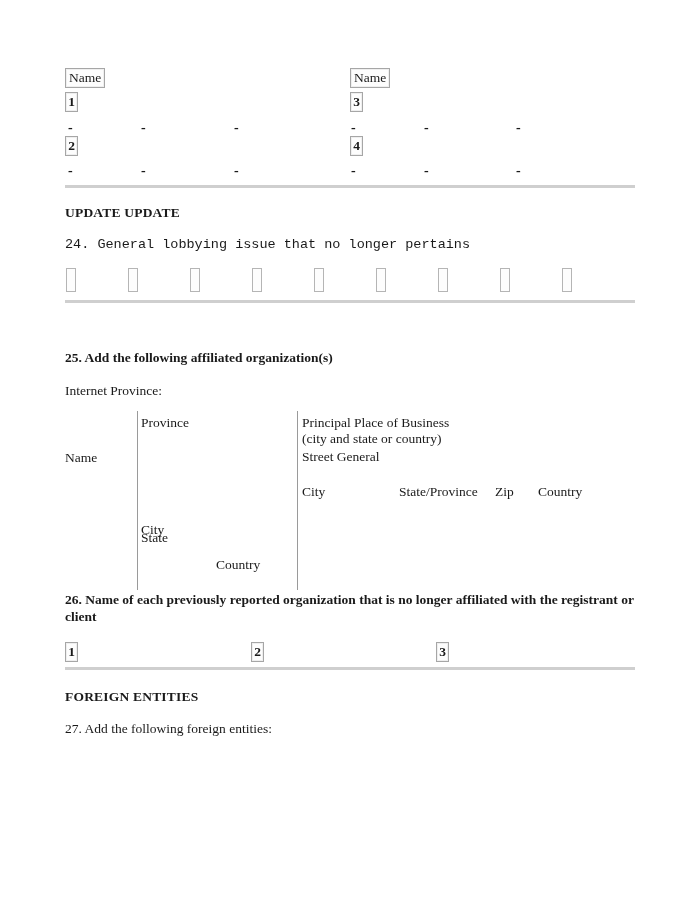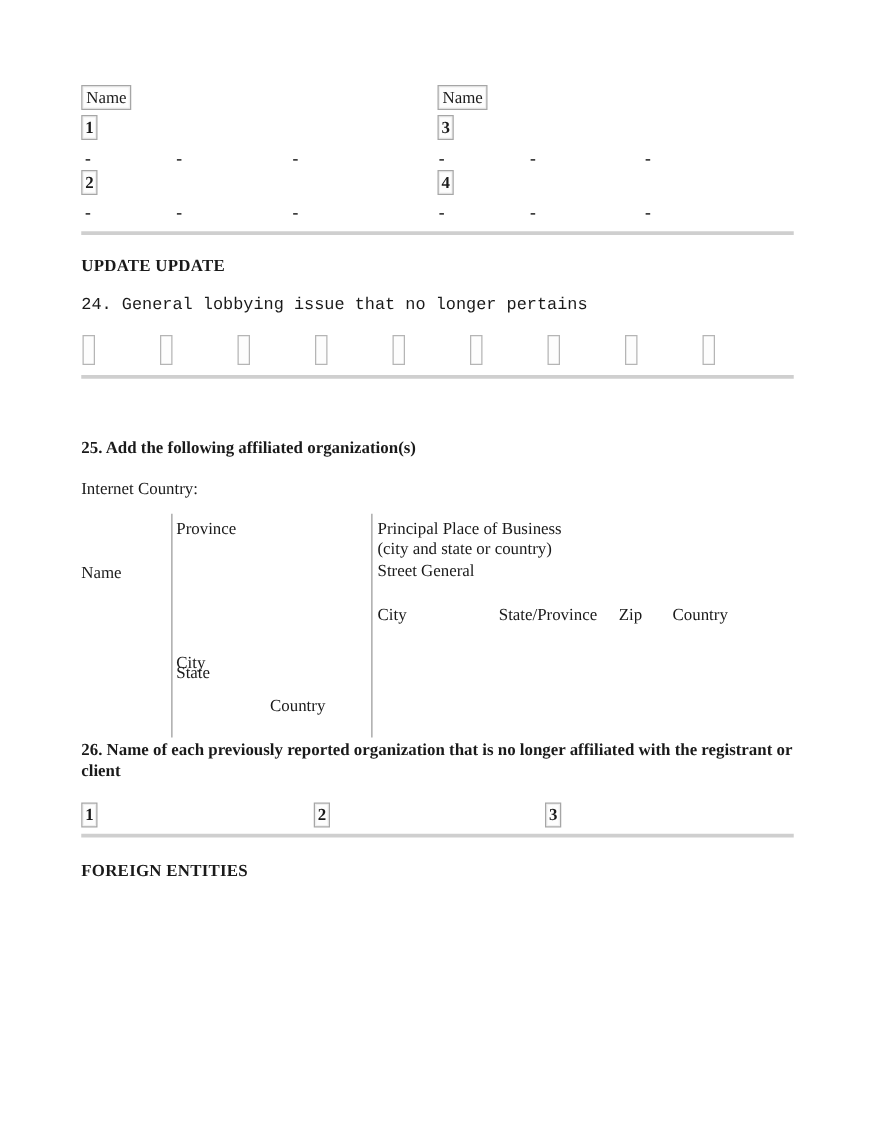--- a/index.html
+++ b/index.html
@@ -70,21 +70,21 @@
   <div class="empty-box" style="left:252px;top:268px;"></div>
   <div class="empty-box" style="left:314px;top:268px;"></div>
   <div class="empty-box" style="left:376px;top:268px;"></div>
   <div class="empty-box" style="left:438px;top:268px;"></div>
   <div class="empty-box" style="left:500px;top:268px;"></div>
   <div class="empty-box" style="left:562px;top:268px;"></div>
 
   <div class="divider" style="top:300px;"></div>
 
   <div class="abs" style="left:65px;top:350px;font-weight:bold;">25. Add the following affiliated organization(s)</div>
-  <div class="abs" style="left:65px;top:383px;">Internet Country:</div>
+  <div class="abs" style="left:65px;top:383px;">Internet Province:</div>
 
   <div class="vline" style="left:137px;top:411px;height:179px;"></div>
   <div class="vline" style="left:297px;top:411px;height:179px;"></div>
 
   <div class="abs" style="left:65px;top:450px;">Name</div>
 
   <div class="abs" style="left:141px;top:415px;">Province</div>
   <div class="abs" style="left:141px;top:522px;">City</div>
   <div class="abs" style="left:141px;top:530px;">State</div>
   <div class="abs" style="left:216px;top:557px;">Country</div>
@@ -100,14 +100,15 @@
 
   <div class="wrapblock" style="left:65px;top:592px;width:585px;">26. Name of each previously reported organization that is no longer affiliated with the registrant or client</div>
 
   <div class="num-box" style="left:65px;top:642px;">1</div>
   <div class="num-box" style="left:251px;top:642px;">2</div>
   <div class="num-box" style="left:436px;top:642px;">3</div>
 
   <div class="divider" style="top:667px;"></div>
 
   <div class="abs heading" style="left:65px;top:689px;">FOREIGN ENTITIES</div>
+  <div class="abs" style="left:65px;top:721px;">27. Add the following foreign entities:</div>
 
 </div>
 
 </body></html>

